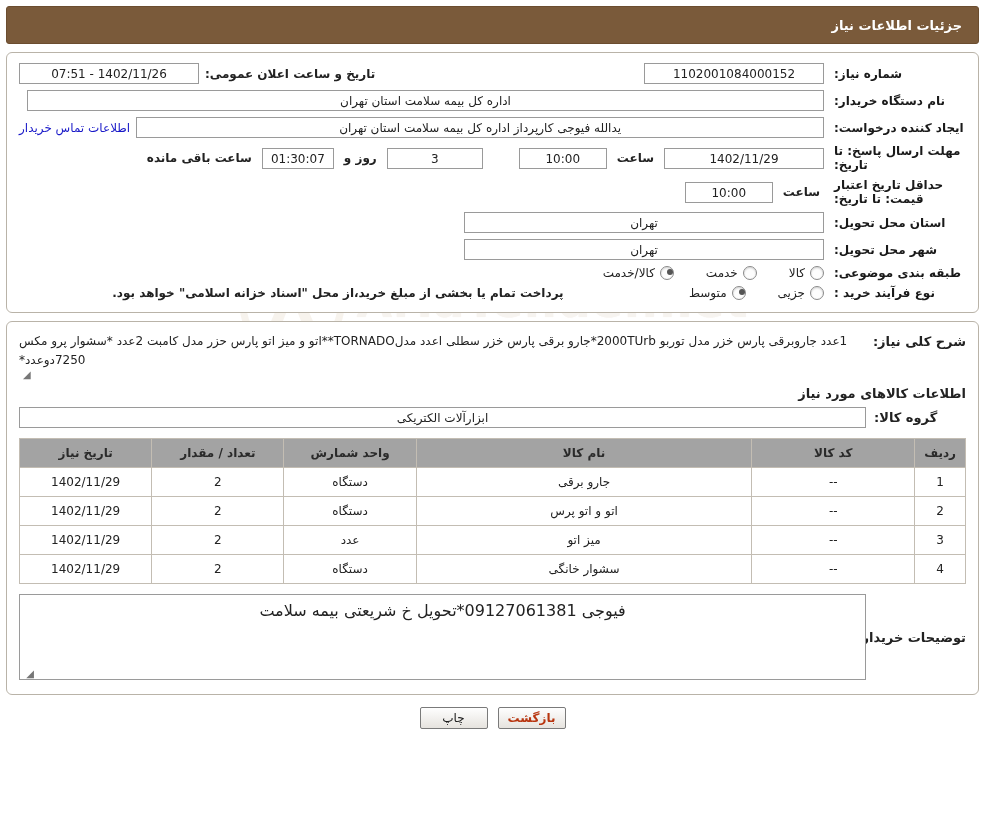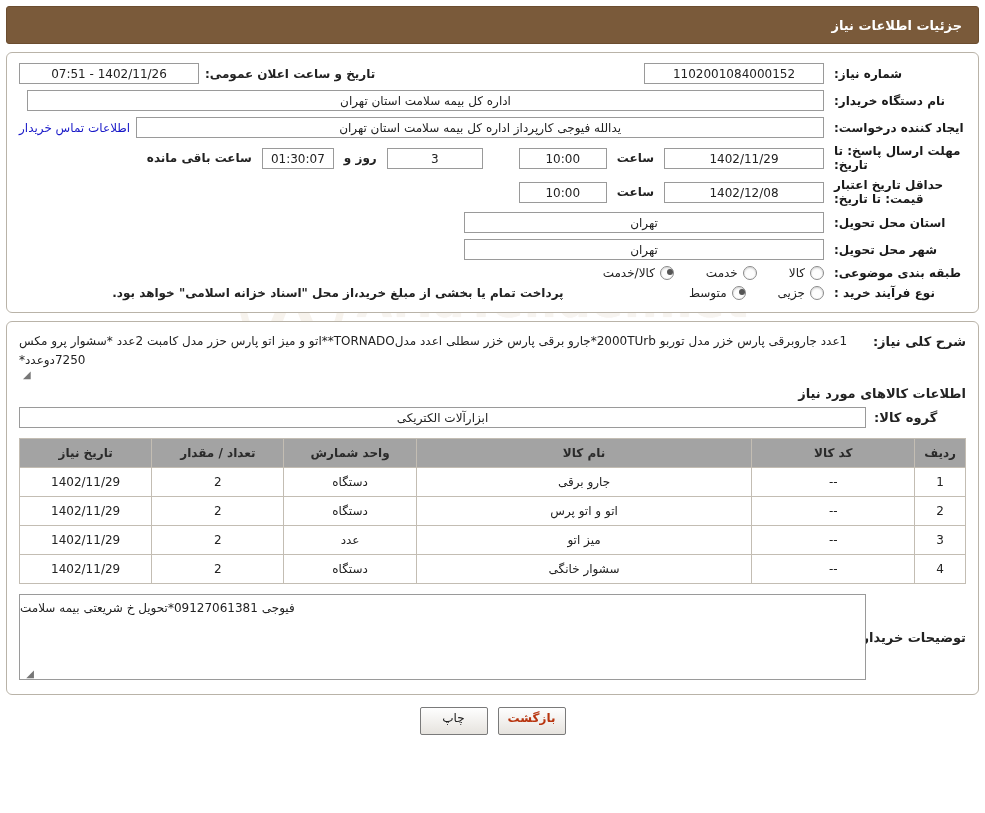--- a/index.html
+++ b/index.html
@@ -243,33 +243,33 @@
   .notes-box {
     flex: 1;
     border: 1px solid #9a9a9a;
     background: #ffffff;
     height: 86px;
     position: relative;
     box-sizing: border-box;
     padding-top: 6px;
   }
   .notes-text {
-    text-align: left;
-    font-size: 12px;
+    text-align: center;
+    font-size: 16px;
   }
   
   .footer {
     display: flex;
     justify-content: center;
     gap: 10px;
     margin-top: 12px;
   }
   .btn {
     min-width: 68px;
-    height: 28px;
+    height: 22px;
     line-height: 20px;
     text-align: center;
     font-size: 12px;
     border: 1px solid #7a7a7a;
     background: linear-gradient(#fefefe, #e6e3de);
     border-radius: 2px;
     cursor: pointer;
     box-sizing: border-box;
   }
   .btn.primary {
@@ -328,21 +328,20 @@
       <div class="fld center" style="width:88px;">10:00</div>
       <div style="width:24px;"></div>
       <div class="fld center" style="width:96px;">3</div>
       <div class="smalllbl" style="margin:0 4px;">روز و</div>
       <div class="fld center" style="width:72px;">01:30:07</div>
       <div class="smalllbl" style="margin-right:4px;">ساعت باقی مانده</div>
     </div>
 
     <div class="row">
       <div class="lbl lbl-w">حداقل تاریخ اعتبار قیمت: تا تاریخ:</div>
-      <div class="fld center" style="width:160px;">1402/12/08</div>
       <div class="smalllbl" style="margin:0 4px;">ساعت</div>
       <div class="fld center" style="width:88px;">10:00</div>
     </div>
 
     <div class="row">
       <div class="lbl lbl-w">استان محل تحویل:</div>
       <div class="fld center" style="width:360px;">تهران</div>
     </div>
 
     <div class="row">

